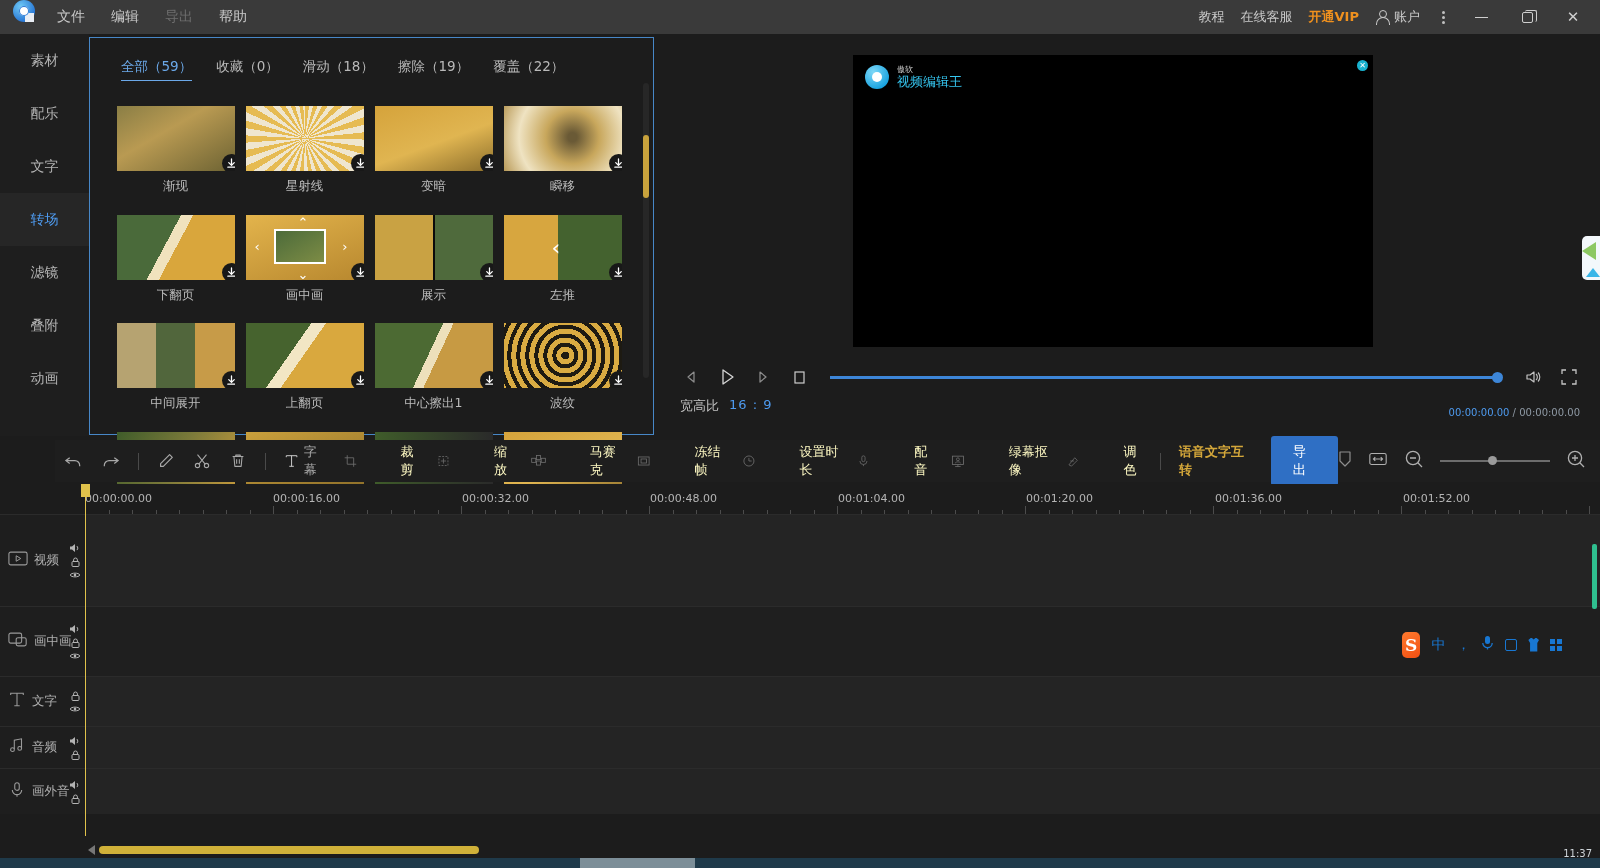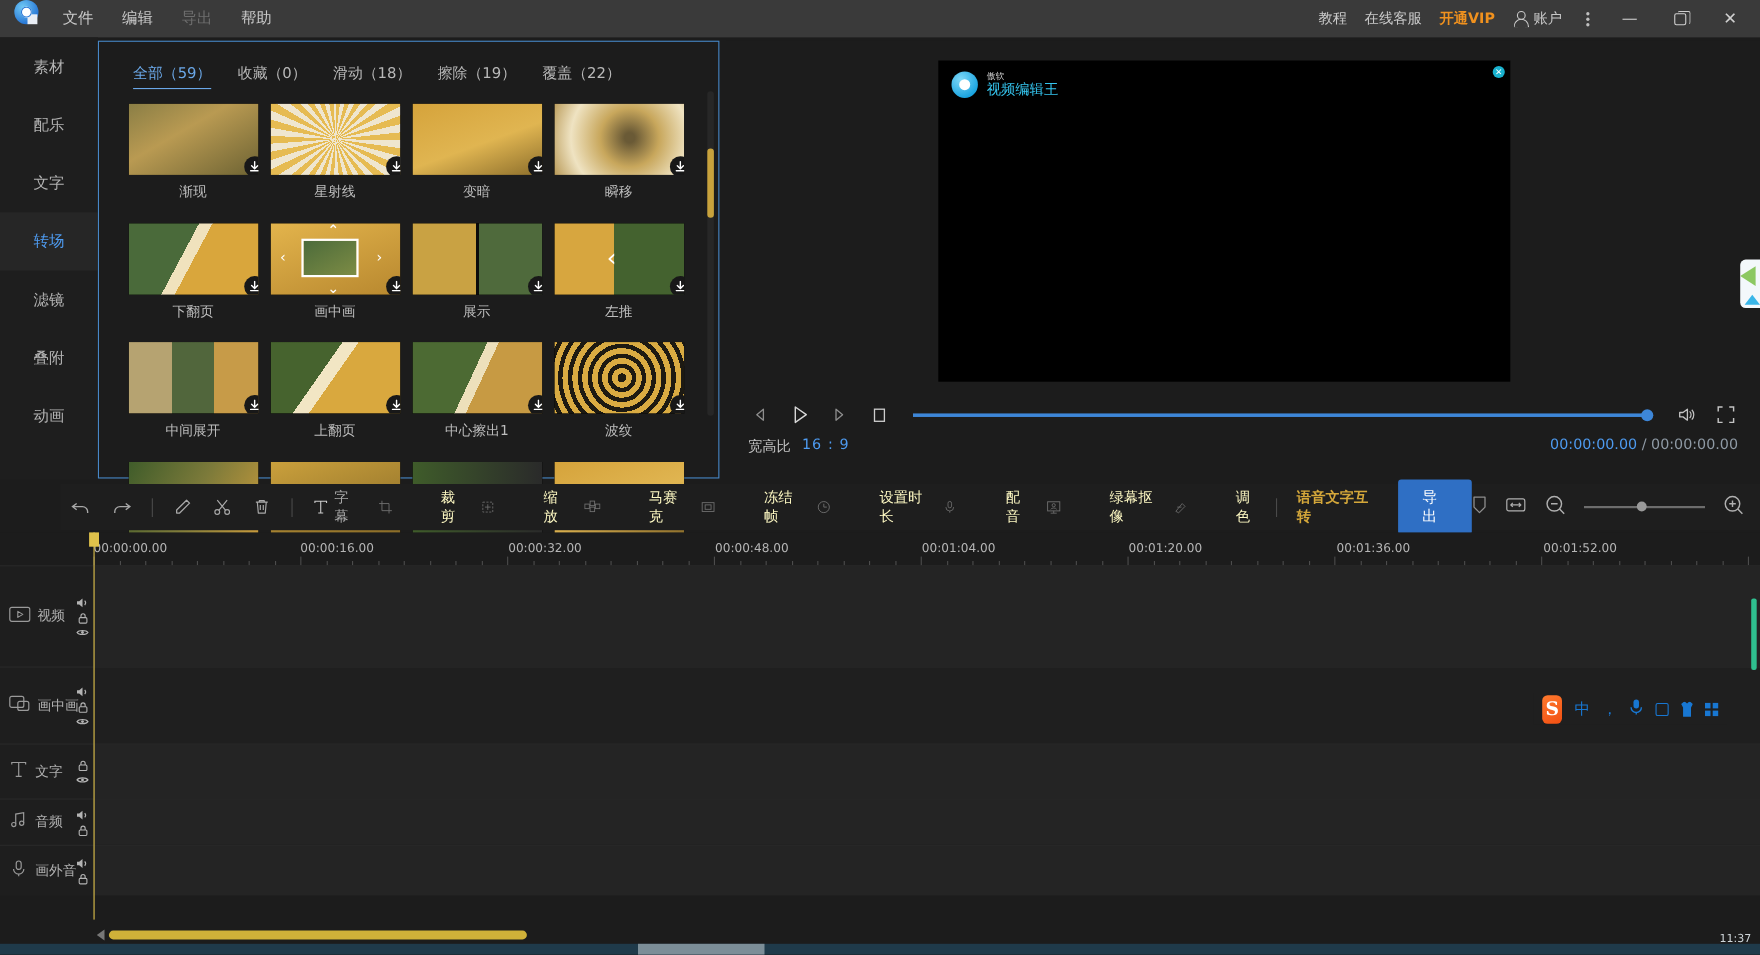--- a/index.html
+++ b/index.html
@@ -55,21 +55,21 @@
   .sb-item { height:53px; display:flex; align-items:center; justify-content:center;
     font-size:14px; color:#b3b3b3; position:relative; cursor:default; }
   .sb-item.active { color:#4e9bf0; background:#262626; }
 
   
   .panel { position:absolute; left:89px; top:37px; width:565px; height:398px;
      background:#1c1c1c; border:1px solid #4787c7; }
   .tabs { display:flex; gap:24px; padding:20px 0 0 31px; font-size:13.5px; }
   .tab { color:#b9b9b9; padding-bottom:4px; cursor:default; white-space:nowrap;text-align:right; }
   .tab.active { color:#6ba8e8; border-bottom:1px solid #6ba8e8; }
-  .grid { position:absolute; left:21px; top:56px; width:528px; height:400px;
+  .grid { position:absolute; left:21px; top:68px; width:528px; height:400px;
      display:grid; grid-template-columns: repeat(4, 129px); gap: 10px 0; overflow:hidden; }
   .cell { width:129px; }
   .thumb { width:118px; height:65px; background:#000; position:relative; overflow:hidden;
      margin:0 auto; }
   .thumb .img { position:absolute; left:0; top:0; width:100%; height:100%; }
   .dl { position:absolute; right:-6px; bottom:-2px; width:19px; height:19px; border-radius:50%;
     background:#181818; display:flex; align-items:center; justify-content:center; }
   .dl svg { width:11px; height:11px; }
   .cell .cap { text-align:center; font-size:12.5px; color:#bdbdbd; margin-top:7px; }
   .pbar { position:absolute; right:4px; top:45px; width:6px; height:295px; background:#272727; border-radius:3px; }
@@ -107,21 +107,21 @@
 
   .pv-ctrl { position:absolute; left:20px; top:324px; width:900px; height:32px; display:flex; align-items:center; gap:14px; }
   .pv-btn { width:22px; height:22px; display:flex; align-items:center; justify-content:center; color:#c0c0c0; }
   .seek { flex:1; height:3px; background:#3f6fa6; position:relative; margin-left:6px; }
   .seek .fill { position:absolute; left:0; top:0; height:3px; width:100%; background:#3d86d8; }
   .seek .knob { position:absolute; right:-5px; top:-4px; width:11px; height:11px; border-radius:50%; background:#3d86d8; }
 
   .pv-meta { position:absolute; left:20px; top:360px; width:900px; font-size:13px; display:flex; }
   .pv-meta .ratio-l { color:#c4c4c4; }
   .pv-meta .ratio-v { color:#4e9bf0; margin-left:10px; letter-spacing:1px; }
-  .pv-meta .times { margin-left:auto; color:#4e9bf0; font-size:13px; }
+  .pv-meta .times { margin-left:auto; color:#4e9bf0; font-size:10px;margin-top:10px; }
   .pv-meta .times .tot { color:#8f9aa5; }
 
   
   .sidetab { position:absolute; right:0; top:236px; width:18px; height:44px; border-radius:5px 0 0 5px;
      background:#f3f8fb; overflow:hidden; }
   .sidetab .g { position:absolute; left:0; top:6px; width:0;height:0;
      border-top:9px solid transparent;border-bottom:9px solid transparent;border-right:14px solid #8cc862;}
   .sidetab .b { position:absolute; left:4px; bottom:3px; width:0;height:0;
      border-left:7px solid transparent;border-right:7px solid transparent;border-bottom:9px solid #39b6e8;}
 

